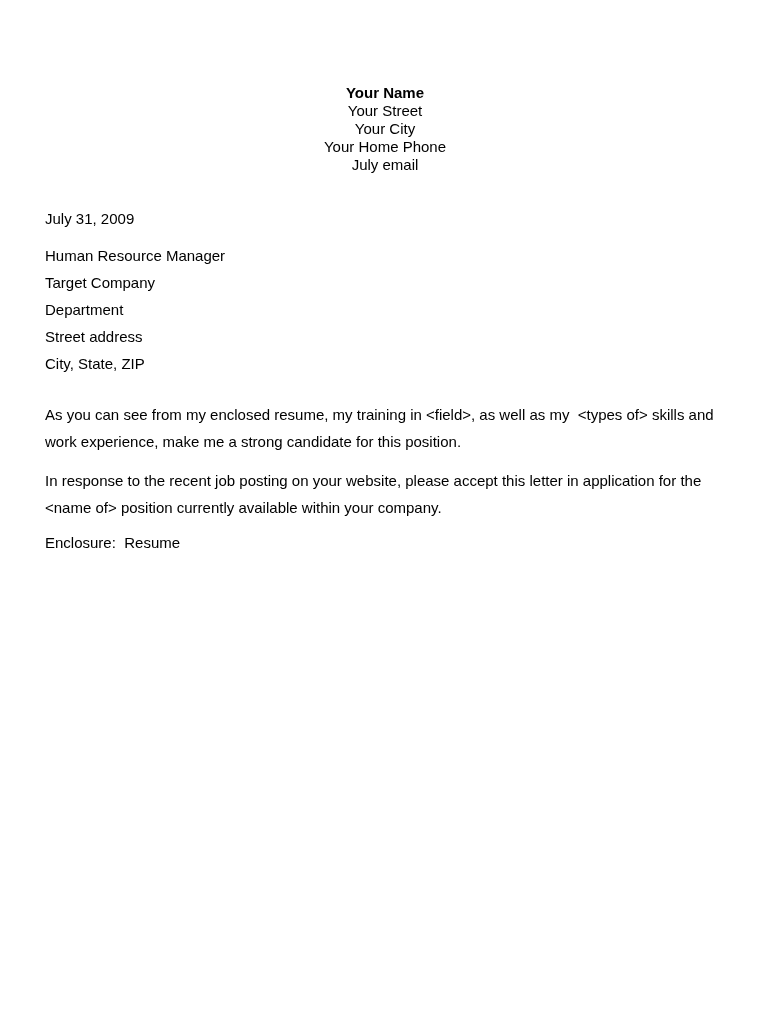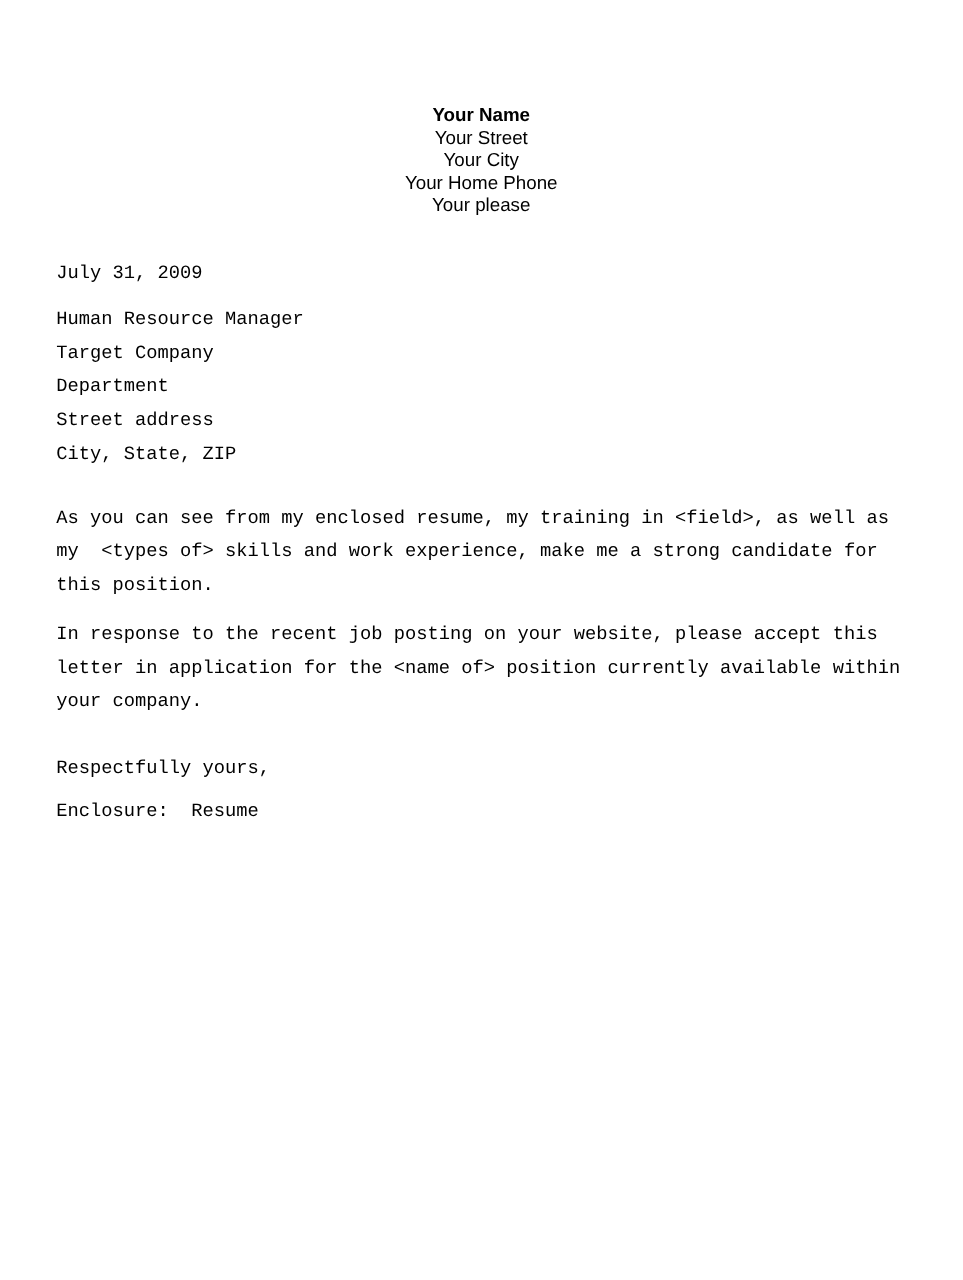--- a/index.html
+++ b/index.html
@@ -21,21 +21,20 @@
   }
   .header {
     text-align: center;
     line-height: 18px;
   }
   .header .sender-name {
     font-weight: bold;
   }
   .body-block {
     padding: 0 42px 0 45px;
-    font-family: Liberation Mono, monospace;
   }
   .line {
     line-height: 27px;
     white-space: pre-wrap;
   }
   .date       { margin-top: 31px; }
   .recipient  { margin-top: 10px; }
   .salutation { margin-top: 16px; }
   .para-1     { margin-top: 12px; }
   .para-2     { margin-top: 24px; }
@@ -48,42 +47,41 @@
 </head>
 <body>
 
 <div class="page">
 
   <div class="header">
     <div class="sender-name">Your Name</div>
     <div>Your Street</div>
     <div>Your City</div>
     <div>Your Home Phone</div>
-    <div>Your please</div>
+    <div>July email</div>
   </div>
 
   <div class="body-block">
 
     <div class="line date">July 31, 2009</div>
 
     <div class="recipient">
       <div class="line">Human Resource Manager</div>
       <div class="line">Target Company</div>
       <div class="line">Department</div>
       <div class="line">Street address</div>
       <div class="line">City, State, ZIP</div>
     </div>
 
 
     <div class="line para-2">As you can see from my enclosed resume, my training in &lt;field&gt;, as well as my  &lt;types of&gt; skills and work experience, make me a strong candidate for this position.</div>
 
     <div class="line para-1">In response to the recent job posting on your website, please accept this letter in application for the &lt;name of&gt; position currently available within your company.</div>
 
 
-    <div class="line closing">Respectfully yours,</div>
 
 
 
     <div class="line enclosure">Enclosure:  Resume</div>
 
   </div>
 
 </div>
 
 </body></html>

